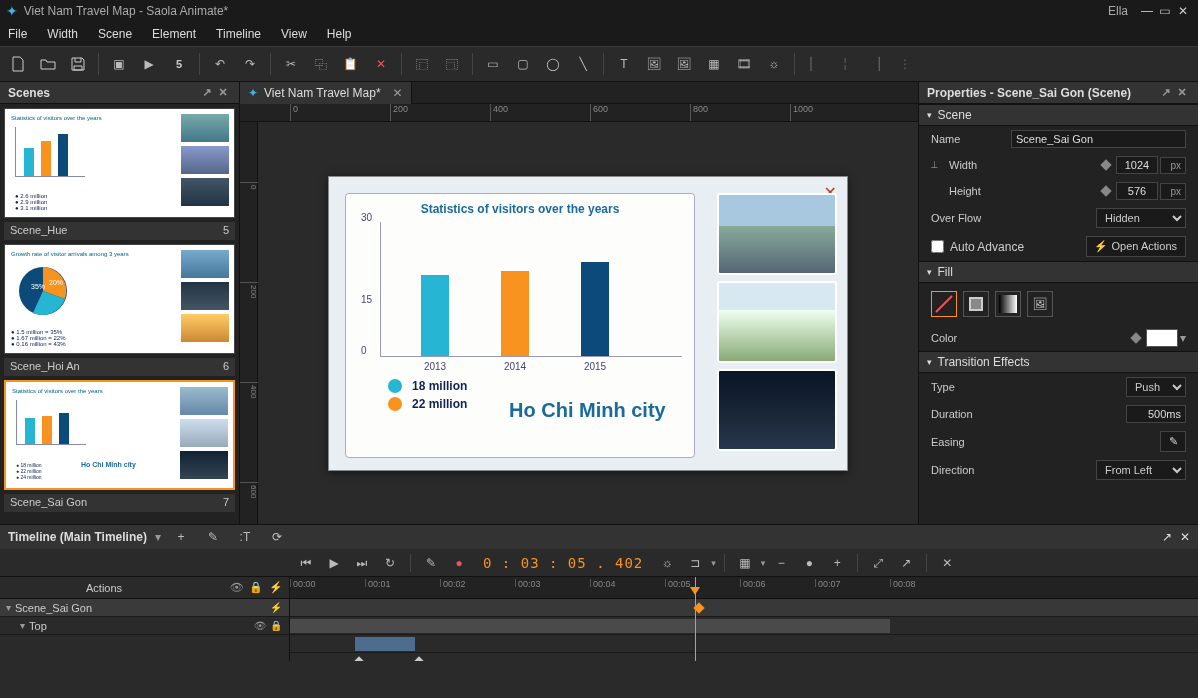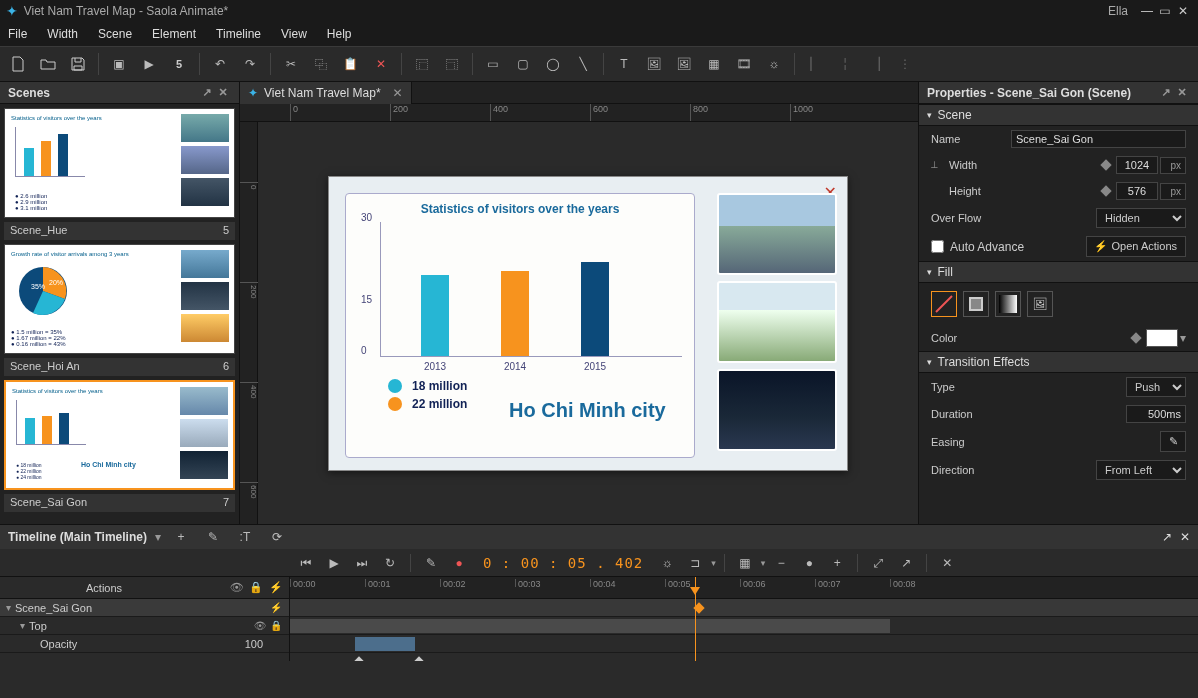--- a/index.html
+++ b/index.html
@@ -429,21 +429,21 @@
   <div class="timeline-controls">
     <div class="tl-left"></div>
     <div class="tl-center">
       <div class="tl-btn">⏮</div>
       <div class="tl-btn">▶</div>
       <div class="tl-btn">⏭</div>
       <div class="tl-btn">↻</div>
       <div class="tl-sep"></div>
       <div class="tl-btn">✎</div>
       <div class="tl-btn" style="color:#e55">●</div>
-      <span class="tl-time">0 : 00 : 05 . 402</span>
+      <span class="tl-time">0 : 03 : 05 . 402</span>
       <div class="tl-btn">☼</div>
       <div class="tl-btn">⊐</div>
       <span style="color:#999;font-size:9px">▾</span>
       <div class="tl-sep"></div>
       <div class="tl-btn">▦</div>
       <span style="color:#999;font-size:9px">▾</span>
       <div class="tl-btn">−</div>
       <div class="tl-btn">●</div>
       <div class="tl-btn">+</div>
       <div class="tl-sep"></div>
@@ -466,25 +466,20 @@
         <span class="tname">Scene_Sai Gon</span>
         <span class="icon">⚡</span>
       </div>
       <div class="tl-track-row">
         <span style="width:10px"></span>
         <span class="icon">▾</span>
         <span class="tname">Top</span>
         <span class="icon">👁</span>
         <span class="icon">🔒</span>
       </div>
-      <div class="tl-track-row">
-        <span style="width:30px"></span>
-        <span class="tname">Opacity</span>
-        <span style="margin-right:20px">100</span>
-      </div>
     </div>
     <div class="tl-tracks-area">
       <div class="tl-time-ruler">
         <div class="t" style="left:0px">00:00</div>
         <div class="t" style="left:75px">00:01</div>
         <div class="t" style="left:150px">00:02</div>
         <div class="t" style="left:225px">00:03</div>
         <div class="t" style="left:300px">00:04</div>
         <div class="t" style="left:375px">00:05</div>
         <div class="t" style="left:450px">00:06</div>

